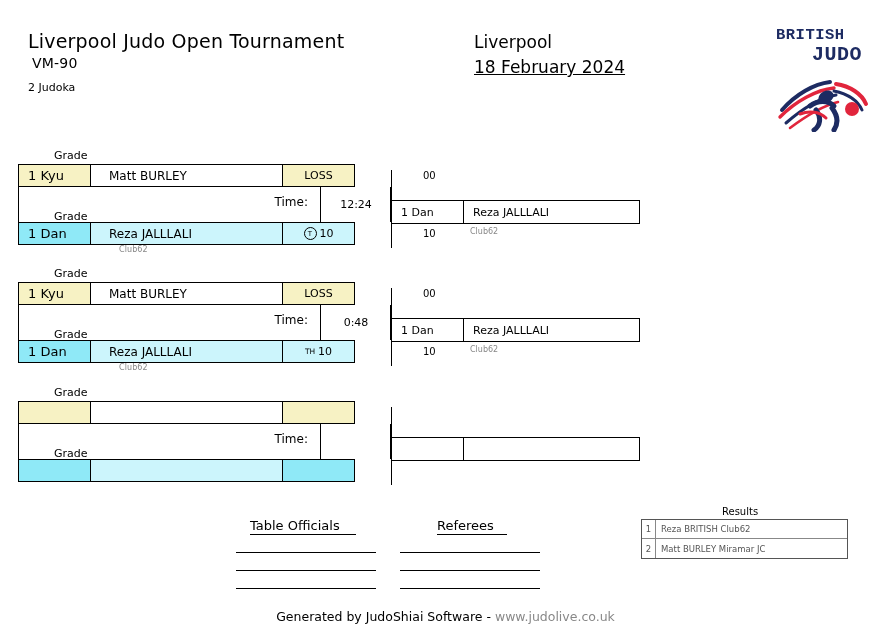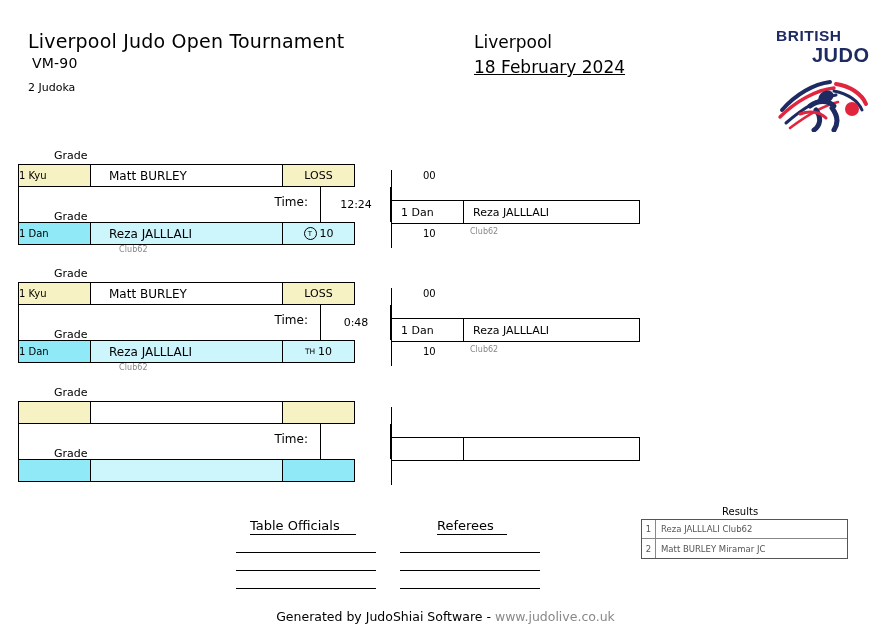--- a/index.html
+++ b/index.html
@@ -13,33 +13,33 @@
   
   #hdr-title{left:28px;top:30px;font-size:19px;letter-spacing:.2px;}
   #hdr-cat{left:32px;top:55px;font-size:14px;letter-spacing:.2px;}
   #hdr-count{left:28px;top:81px;font-size:11px;}
   #hdr-place{left:474px;top:32px;font-size:17px;}
   #hdr-date{left:474px;top:57px;font-size:17px;text-decoration:underline;}
 
   
   #logo{left:776px;top:28px;width:96px;height:108px;}
   #logo .l1,#logo .l2{
-    font-family:Liberation Sans, sans-serif;
+    font-family:Liberation Mono, monospace;
     font-weight:bold;color:#1d2b62;letter-spacing:.5px;line-height:1;
   }
   #logo .l1{font-size:15.5px;}
   #logo .l2{font-size:20px;margin-top:1px;margin-left:36px;}
   #logo svg{display:block;margin-top:5px;}
 
   
   .blk{position:absolute;left:18px;width:373px;}
   .grade-lbl{position:absolute;font-size:11px;color:#000;left:36px;}
   .row{position:absolute;left:0;height:23px;box-sizing:border-box;display:flex;}
   .cell{box-sizing:border-box;border:1.3px solid #000;display:flex;align-items:center;}
-  .c-grade{width:73px;font-size:10px;}
+  .c-grade{width:73px;padding-left:9px;font-size:13px;}
   .c-name{width:192px;border-left:none;padding-left:18px;font-size:12px;}
   .c-score{width:72px;border-left:none;justify-content:center;font-size:11px;}
   .yellow{background:#f7f2c4;}
   .white{background:#ffffff;}
   .cyan-dark{background:#8fe9f7;}
   .cyan-light{background:#ccf5fc;}
   .club{position:absolute;left:101px;font-size:8px;color:#888;letter-spacing:.1px;}
 
   .midbox{position:absolute;left:0;width:373px;height:35px;box-sizing:border-box;
           border-left:1.3px solid #000;border-right:1.3px solid #000;background:#fff;}
@@ -218,21 +218,21 @@
 
 <div class="off-h" style="left:437px;top:518px;width:70px;">Referees</div>
 <div class="sigline" style="left:400px;top:552px;width:140px;"></div>
 <div class="sigline" style="left:400px;top:570px;width:140px;"></div>
 <div class="sigline" style="left:400px;top:588px;width:140px;"></div>
 
 <div id="res-title">Results</div>
 <div id="res-tbl">
   <div class="r">
     <div class="rk">1</div>
-    <div class="rn">Reza JALLLALI Club62</div>
+    <div class="rn">Reza BRITISH Club62</div>
   </div>
   <div class="r">
     <div class="rk">2</div>
     <div class="rn">Matt BURLEY Miramar JC</div>
   </div>
 </div>
 
 <div id="foot">
   <span>Generated by JudoShiai Software - </span><span class="url">www.judolive.co.uk</span>
 </div>

